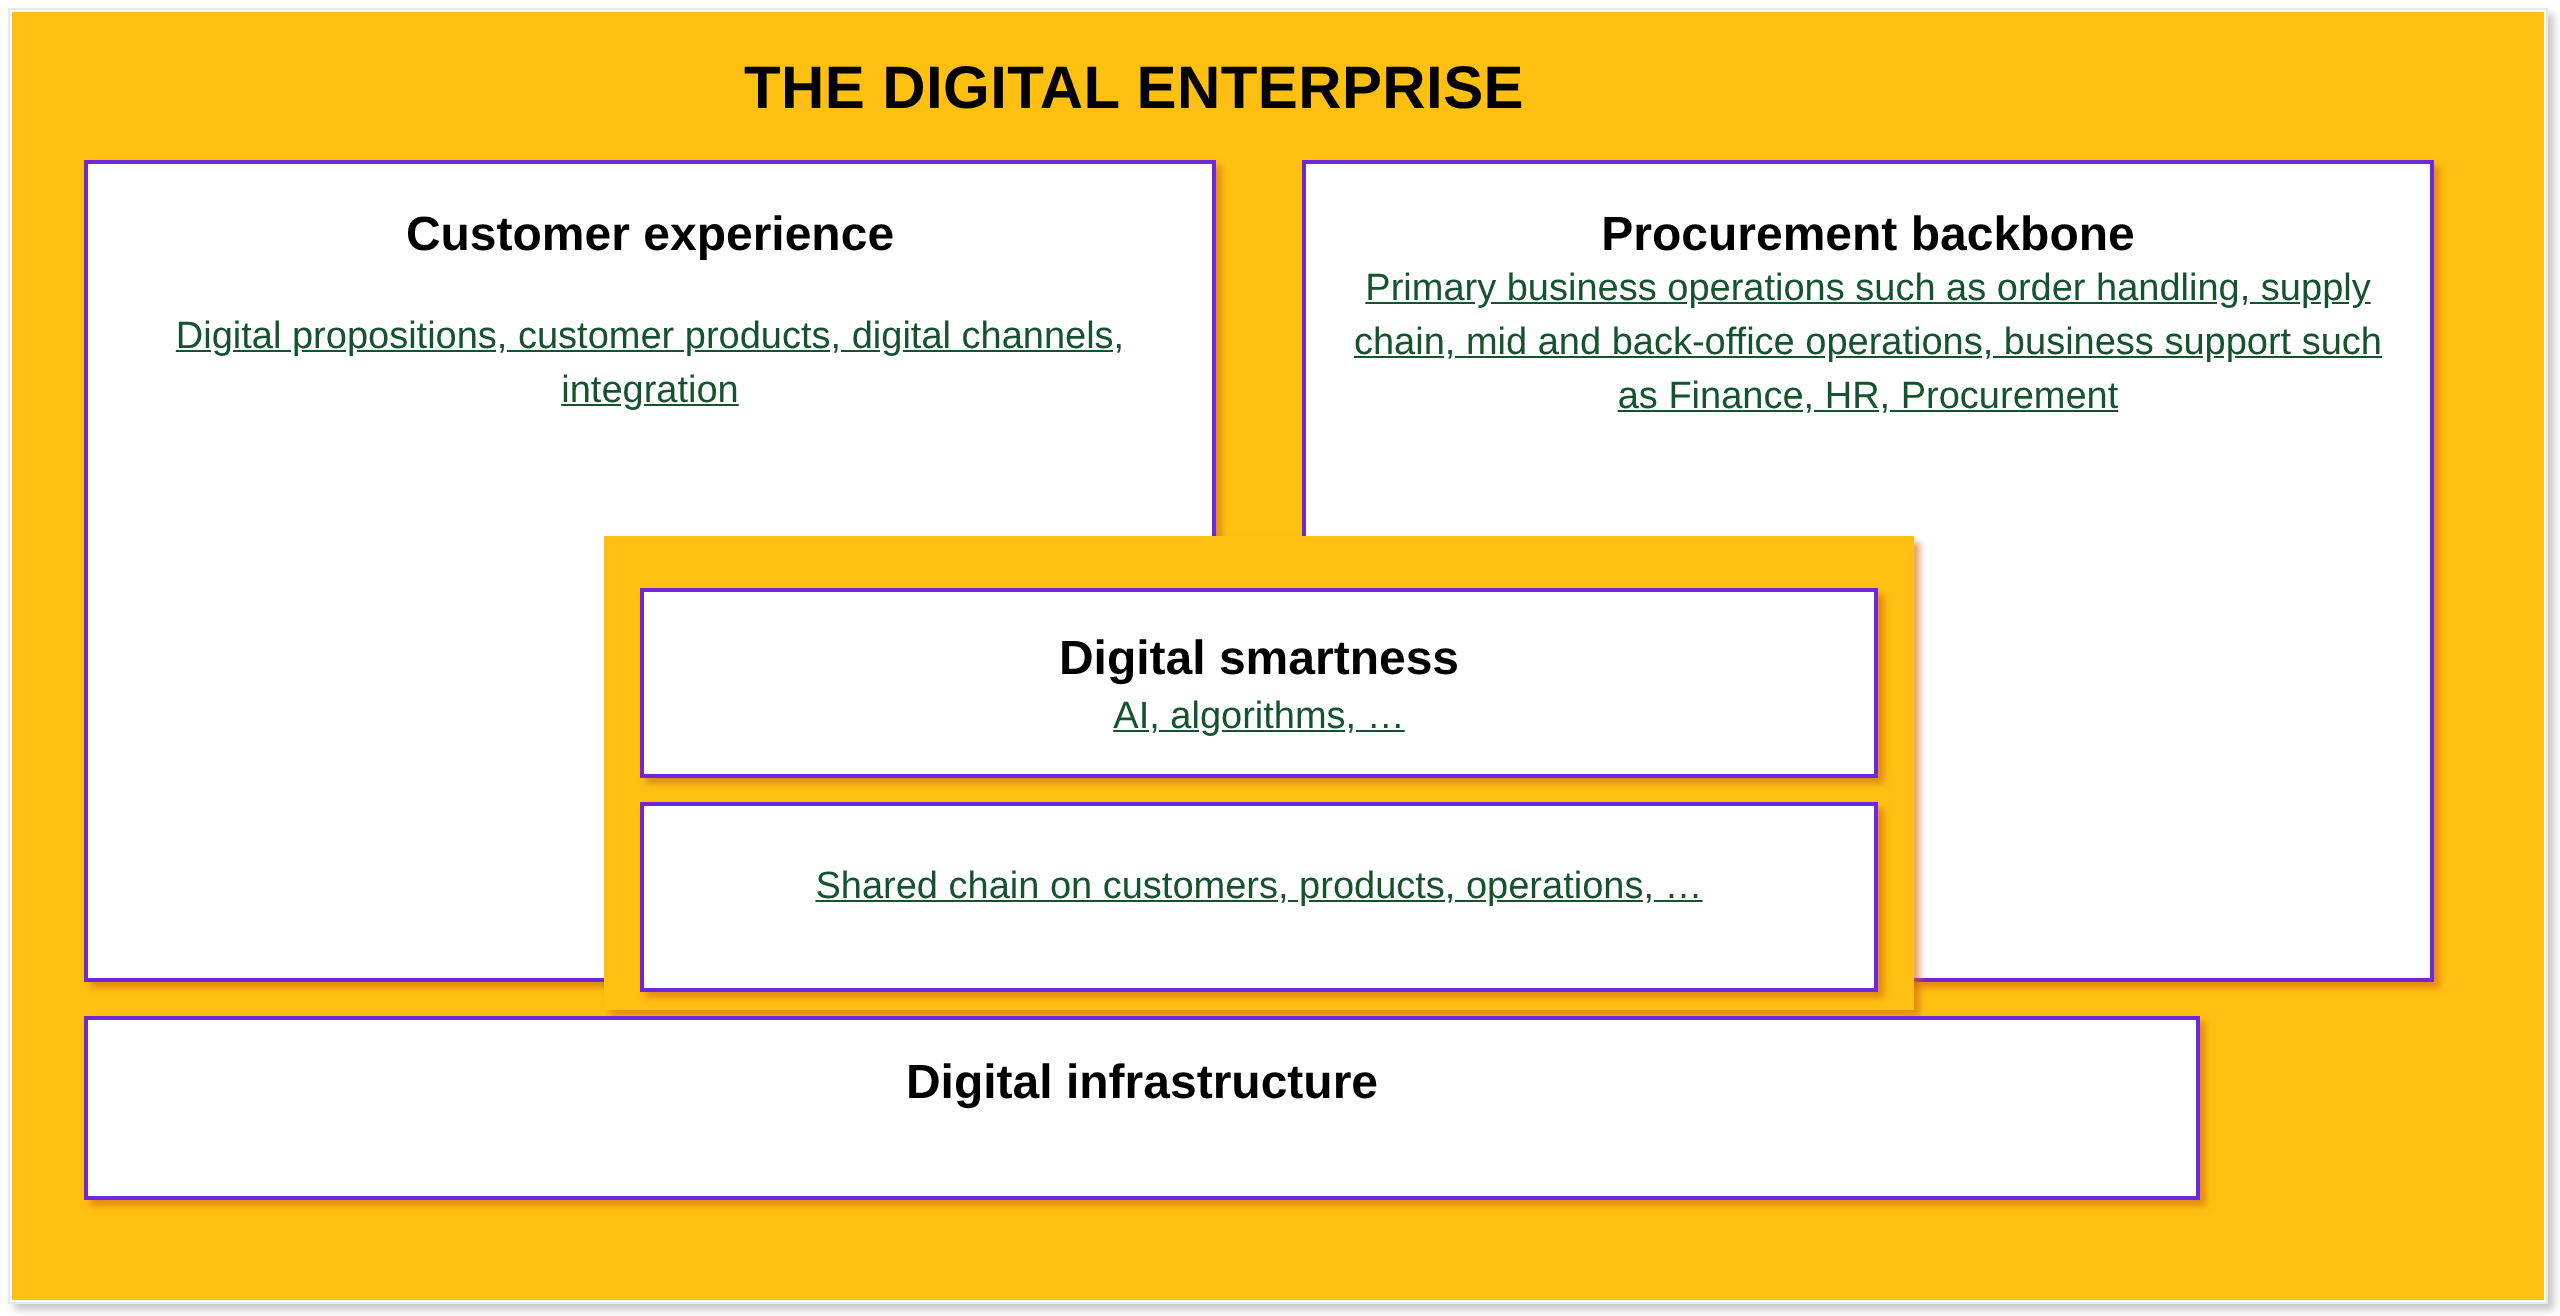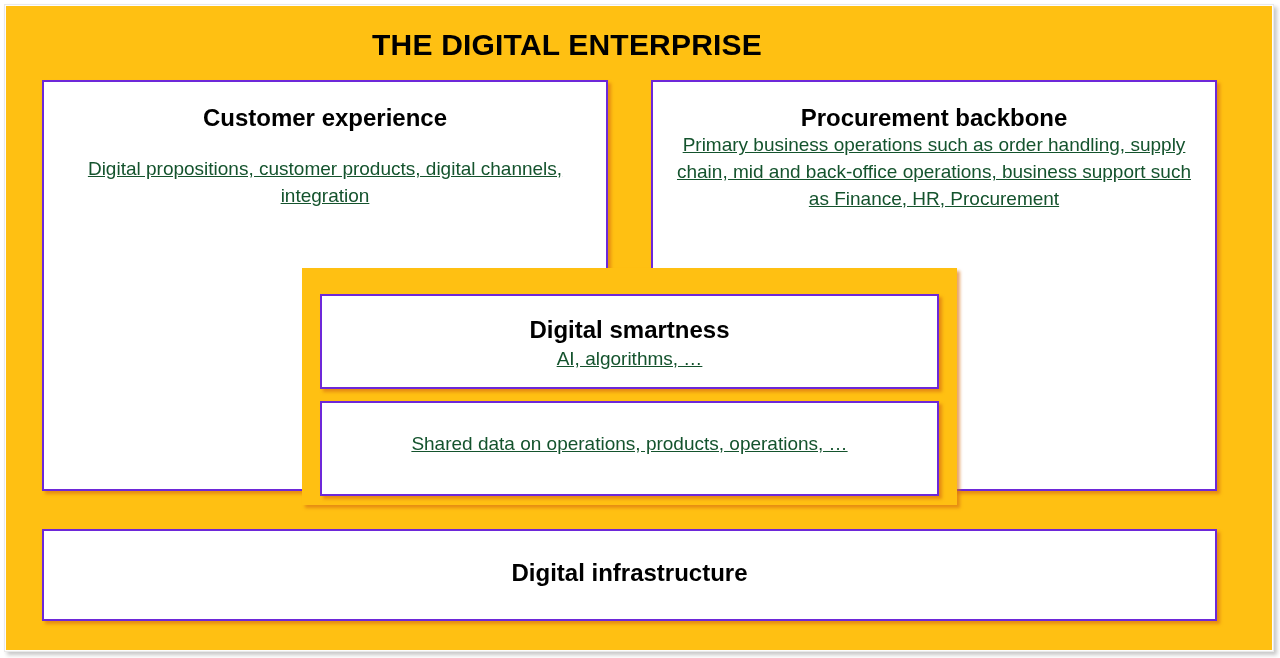--- a/index.html
+++ b/index.html
@@ -125,24 +125,23 @@
     width: 619px;
     height: 95px;
     padding-top: 26px;
   }
   #card-shared-data .card-body { margin-top: 2px; }
 
   
   #card-digital-infrastructure {
     left: 42px;
     top: 508px;
-    width: 1175px;
+    width: 1058px;
     height: 92px;
-    padding-top: 28px;
-    margin-top: 21px;
+    padding-top: 18px;
   }
   #card-digital-infrastructure .card-body { margin-top: 3px; }
 </style>
 </head>
 <body>
 
 <div id="canvas">
 
   <div class="outer-frame"></div>
 
@@ -162,20 +161,20 @@
   </div>
 
   <div class="center-stack"></div>
 
   <div class="card" id="card-digital-smartness">
     <div class="card-title">Digital smartness</div>
     <div class="card-body">AI, algorithms, …</div>
   </div>
 
   <div class="card" id="card-shared-data">
-    <div class="card-body">Shared data on operations, products, operations, …</div>
+    <div class="card-body">Shared chain on customers, products, operations, …</div>
   </div>
 
   <div class="card" id="card-digital-infrastructure">
     <div class="card-title">Digital infrastructure</div>
   </div>
 
 </div>
 
 </body></html>

